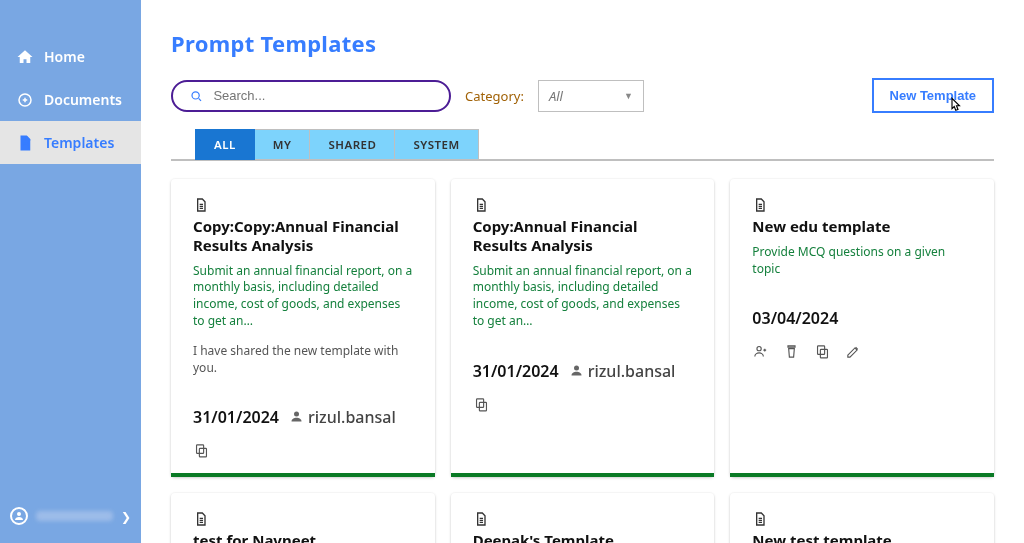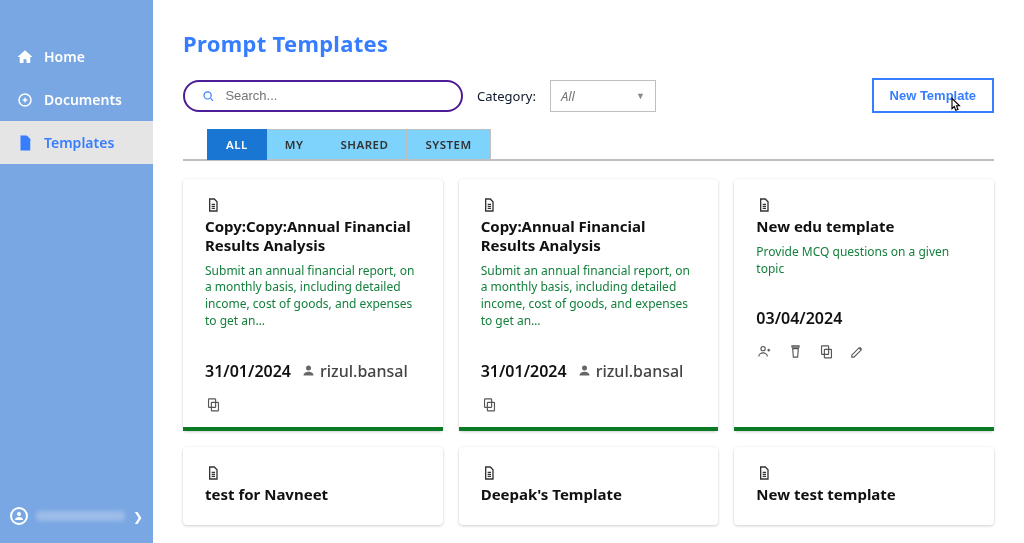--- a/index.html
+++ b/index.html
@@ -1,39 +1,39 @@
 <!DOCTYPE html>
 <html><head>
 <meta charset="utf-8">
 <style>
   * { box-sizing: border-box; margin: 0; padding: 0; }
   html, body { height: 100%; font-family: system-ui, -apple-system, "Segoe UI", Roboto, Arial, sans-serif; font-size: 13px; color: #333; }
   body { display: flex; width: 1024px; height: 543px; overflow: hidden; background: #fff; }
 
   
-  .sidebar { width: 153px; background: #79a7e3; display: flex; flex-direction: column; position: relative; }
+  .sidebar { width: 141px; background: #79a7e3; display: flex; flex-direction: column; position: relative; }
   .nav { padding-top: 35px; }
   .nav-item { display: flex; align-items: center; gap: 10px; padding: 12px 16px; color: #fff; cursor: pointer; font-weight: 600; font-size: 14px; }
   .nav-item.active { background: #e5e5e5; color: #377dff; }
   .nav-item svg { width: 18px; height: 18px; flex: none; }
   .nav-item.active svg { stroke: #377dff; fill: #377dff; }
   .sidebar-footer { position: absolute; bottom: 10px; left: 0; right: 0; display: flex; align-items: center; gap: 8px; padding: 8px 10px; }
   .avatar { width: 18px; height: 18px; border-radius: 50%; border: 2px solid #fff; display: flex; align-items: center; justify-content: center; color: #fff; font-size: 10px; }
   .redacted { height: 10px; flex: 1; background: #9dbce9; border-radius: 4px; filter: blur(2px); }
   .chev { color: #fff; font-size: 12px; }
 
   
   .main { flex: 1; padding: 28px 30px 0 30px; overflow-y: auto; }
   .page-title { color: #377dff; font-size: 22px; font-weight: 700; margin-bottom: 20px; letter-spacing: .3px; }
 
   .toolbar { display: flex; align-items: center; gap: 14px; margin-bottom: 16px; }
   .searchbox { display: flex; align-items: center; gap: 10px; border: 2px solid #4c1d95; border-radius: 999px; padding: 6px 16px; width: 280px; }
   .searchbox svg { width: 16px; height: 16px; stroke: #377dff; fill: none; stroke-width: 2; }
   .searchbox input { border: none; outline: none; font-size: 13px; color: #888; width: 100%; }
-  .cat-label { font-size: 13px; color: #0f172a; }
+  .cat-label { font-size: 13px; color: #a16207; }
   .cat-select { border: 1px solid #bfbfbf; padding: 6px 10px; font-size: 13px; font-style: italic; color: #777; display: flex; align-items: center; justify-content: space-between; width: 106px; cursor: pointer; }
   .cat-select .tri { font-size: 9px; color: #888; font-style: normal; }
   .spacer { flex: 1; }
   .new-btn { border: 2px solid #377dff; color: #377dff; background: #fff; padding: 8px 16px; font-weight: 700; font-size: 13px; cursor: pointer; }
 
   
   .tabrow { display: flex; margin-left: 24px; }
   .tab { border: 1px solid #bfbfbf; padding: 7px 18px; font-size: 11.5px; letter-spacing: .5px; font-weight: 600; color: #333; cursor: pointer; background:#7dd3fc; }
   .tab + .tab { border-left: none; }
   .tab.active { background: #1976d2; color: #fff; border-color: #1976d2; }
@@ -135,20 +135,21 @@
   <div class="grid">
 
     <div class="card">
       <div class="card-body">
         <svg class="doc-icon" viewBox="0 0 24 24">
             <path d="M7 3h7l4 4v14H7z" fill="none" stroke="#333" stroke-width="2"></path>
             <path d="M10 11h5M10 14h5M10 17h5" stroke="#333" stroke-width="2"></path>
           </svg>
         <div class="card-title">Copy:Copy:Annual Financial Results Analysis</div>
         <div class="card-desc">Submit an annual financial report, on a monthly basis, including detailed income, cost of goods, and expenses to get an…</div>
+        <div class="card-note">I have shared the new template with you.</div>
         <div class="meta">
           <span>31/01/2024</span>
           <span class="author">
             <svg class="acct-icon" viewBox="0 0 24 24">
                 <circle cx="12" cy="8" r="4"></circle>
                 <path d="M4 20c0-4 4-6 8-6s8 2 8 6z"></path>
               </svg>
             <span>rizul.bansal</span>
           </span>
         </div>

